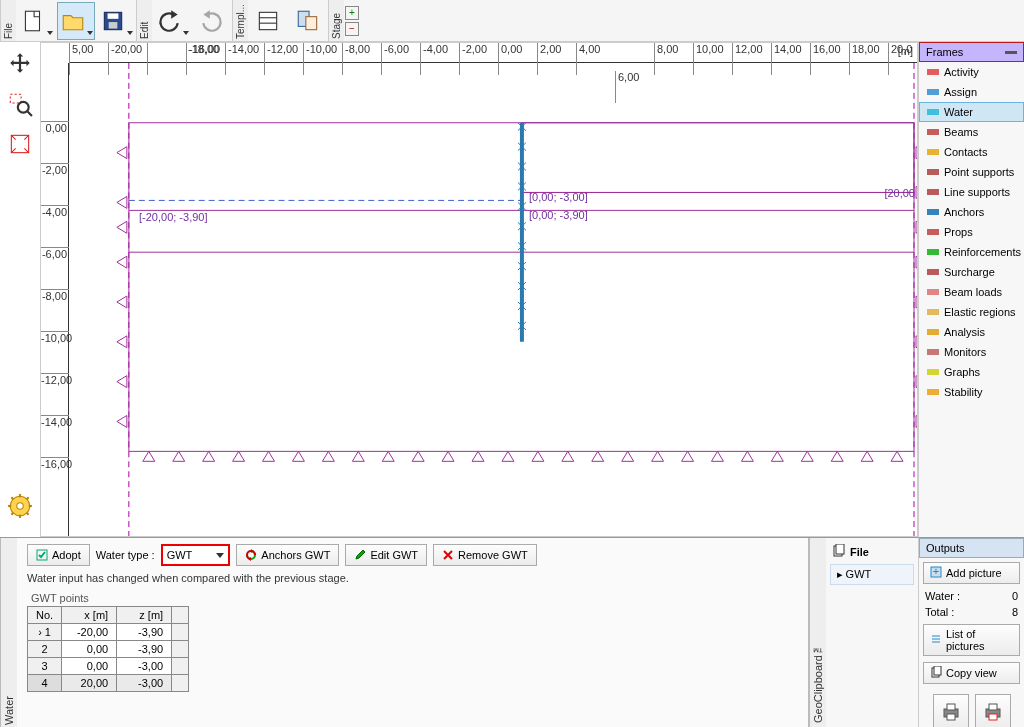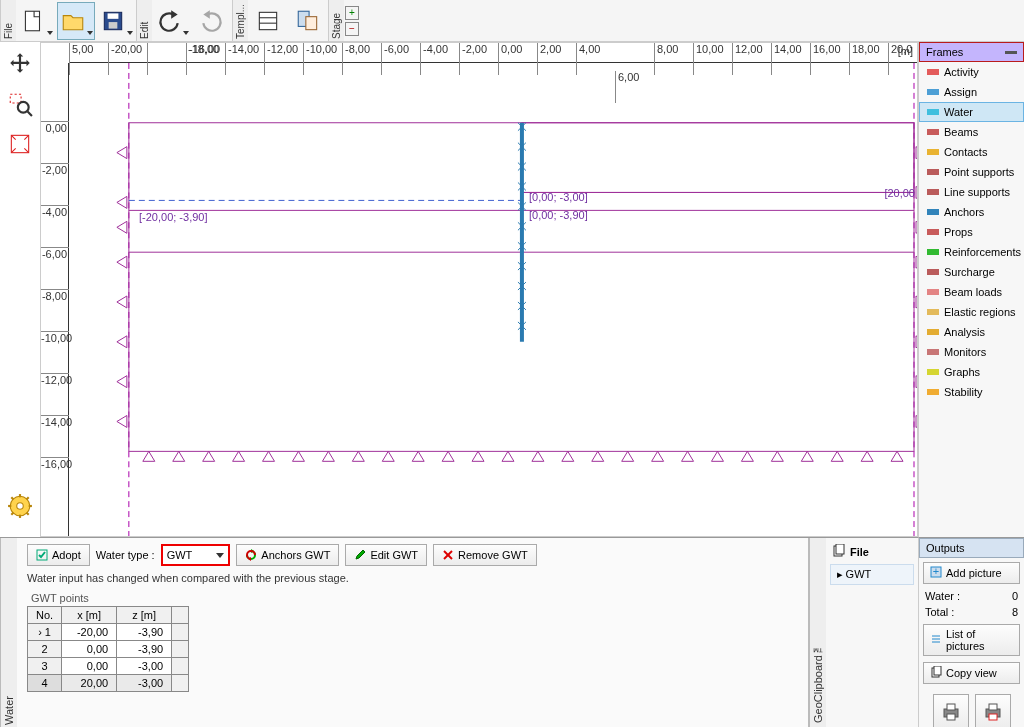--- a/index.html
+++ b/index.html
@@ -52,21 +52,21 @@
 .btnrow { display: flex; align-items: center; gap: 6px; flex-wrap: wrap; }
 .btn { border: 1px solid #aaa; background: linear-gradient(#fdfdfd,#ececec); padding: 3px 8px; display: inline-flex; align-items: center; gap: 4px; cursor: pointer; height: 22px; }
 .btn .bicon { width: 12px; height: 12px; display:inline-block; }
 .select-hl { border: 2px solid #e00; background: #fff; height: 22px; display: inline-flex; align-items: center; padding: 0 4px; gap: 24px; cursor: pointer; }
 .select-hl .arrow { width:0; height:0; border-left:4px solid transparent; border-right:4px solid transparent; border-top:5px solid #333; }
 .info-msg { margin-top: 6px; color: #333; }
 .gwt-group { margin-top: 8px; }
 .gwt-group .legend { font-size: 11px; color: #555; padding-left:4px; }
 .gwt-table { border-collapse: collapse; margin-top: 2px; background:#fff; }
 .gwt-table th, .gwt-table td { border: 1px solid #888; padding: 2px 8px; text-align: center; font-size: 11px; }
-.gwt-table th { background: #f0f0f0; font-weight: normal; }
+.gwt-table th { background: #f0f0f0; font-weight: normal; text-align: right; }
 .gwt-table .rowhead { background: #f0f0f0; width: 30px; }
 .gwt-table td.val { text-align: right; min-width: 55px; }
 .gwt-table tr:last-child td { background: #eaeaea; }
 .gwt-table tr:last-child .rowhead { background:#ddd; }
 
 
 .clipboard-panel { width: 110px; border-left: 1px solid #bbb; background: #f7f7f7; display: flex; }
 .vlabel-clip { writing-mode: vertical-rl; transform: rotate(180deg); font-size: 11px; color: #333; padding: 4px 2px; background: #eee; border-right: 1px solid #bbb; display:flex; align-items:center; }
 .clip-body { flex:1; padding: 4px; }
 .clip-header { display:flex; align-items:center; gap:4px; font-weight:bold; padding:2px; }

